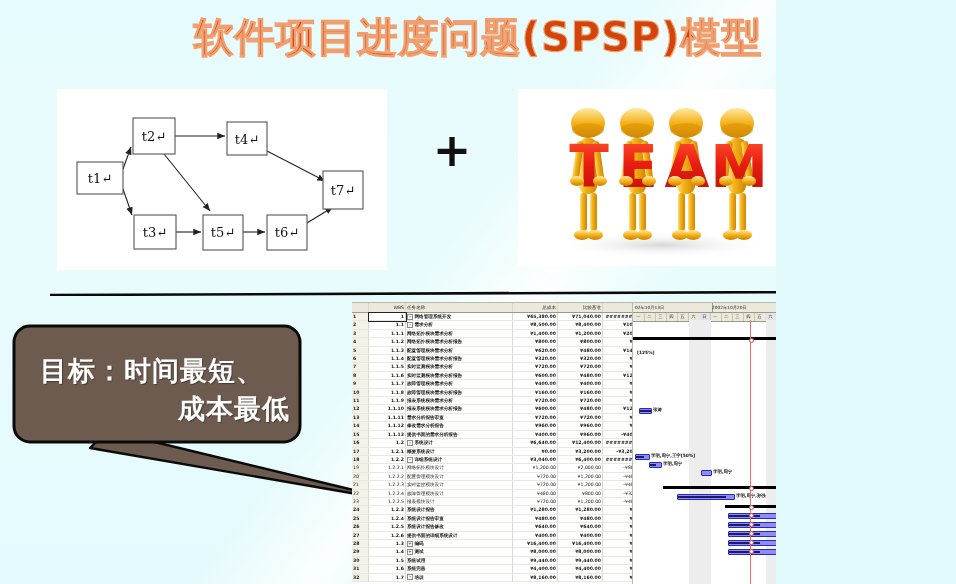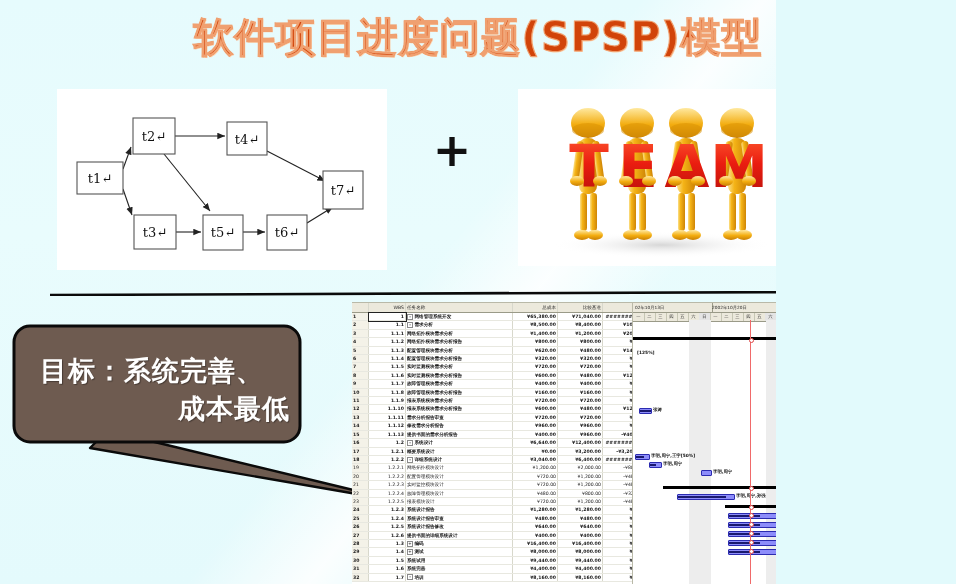--- a/index.html
+++ b/index.html
@@ -253,21 +253,21 @@
   <svg class="divider" width="882" height="5" viewBox="0 0 882 5">
     <line x1="0" y1="4" x2="882" y2="0.5" stroke="#0a0a0a" stroke-width="2.6"></line>
   </svg>
 
   <div class="bubble-wrap">
     <svg class="bsvg" width="420" height="195" viewBox="0 0 420 195">
       <path d="M88 118 L128 116 L393 180 L80 126 Z" fill="#6e5b50" stroke="#0a0a0a" stroke-width="2.4" stroke-linejoin="round"></path>
       <rect x="4" y="4" width="286" height="116" rx="16" ry="16" fill="#6e5b50" stroke="#0a0a0a" stroke-width="3"></rect>
     </svg>
     <div class="bubble-text">
-      <span class="bubble-l1">目标：系统完善、</span>
+      <span class="bubble-l1">目标：时间最短、</span>
       <span class="bubble-l2">成本最低</span>
     </div>
   </div>
 
   <div class="proj">
     <div class="proj-inner">
 
       <div class="grid-pane">
         <table class="gtab">
           <thead>

